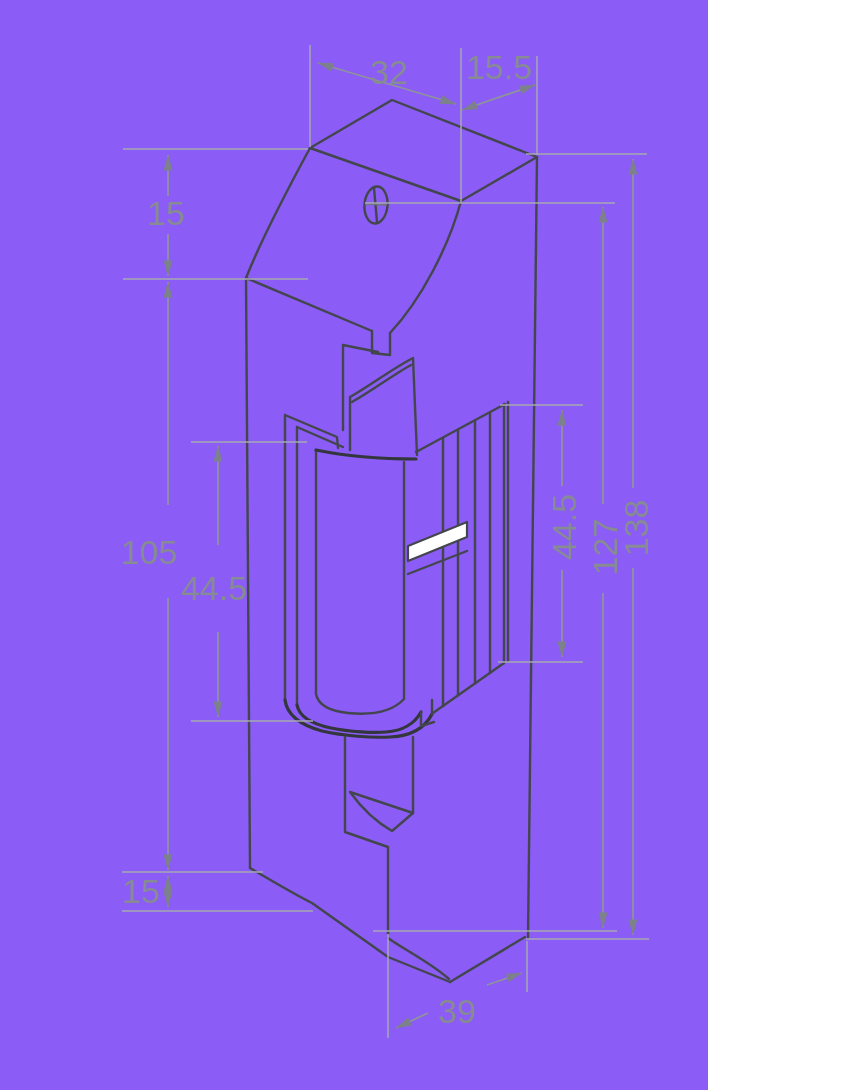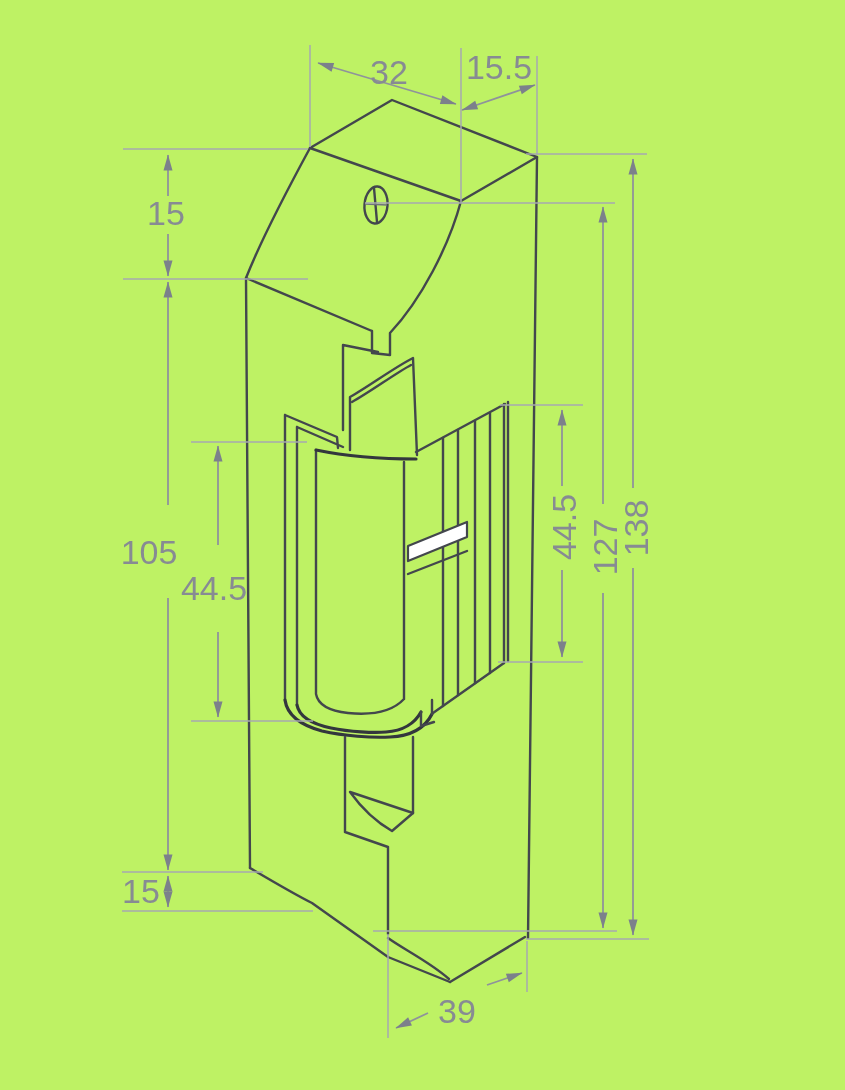--- a/index.html
+++ b/index.html
@@ -1,16 +1,16 @@
 <!DOCTYPE html>
 <html><head>
 <meta charset="utf-8">
 <style>
   html,body{margin:0;padding:0;background:#ffffff;}
-  .stage{width:845px;height:1090px;position:relative;background:#bef264;overflow:hidden;}
+  .stage{width:708px;height:1090px;position:relative;background:#8b5cf6;overflow:hidden;}
   svg{display:block;}
   text{font-family:"Liberation Sans","DejaVu Sans",sans-serif;fill:#878b93;font-size:34px;}
   .obj{stroke:#43474d;stroke-width:2.4;fill:none;stroke-linecap:round;stroke-linejoin:round;}
   .obj-thick{stroke:#33373d;stroke-width:3.2;fill:none;stroke-linecap:round;stroke-linejoin:round;}
   .ext{stroke:#a6a9b0;stroke-width:1.5;fill:none;}
   .dim{stroke:#8f939b;stroke-width:1.8;fill:none;}
   .whitefill{fill:#ffffff;stroke:#43474d;stroke-width:2.2;stroke-linejoin:round;}
 </style>
 </head>
 <body>

